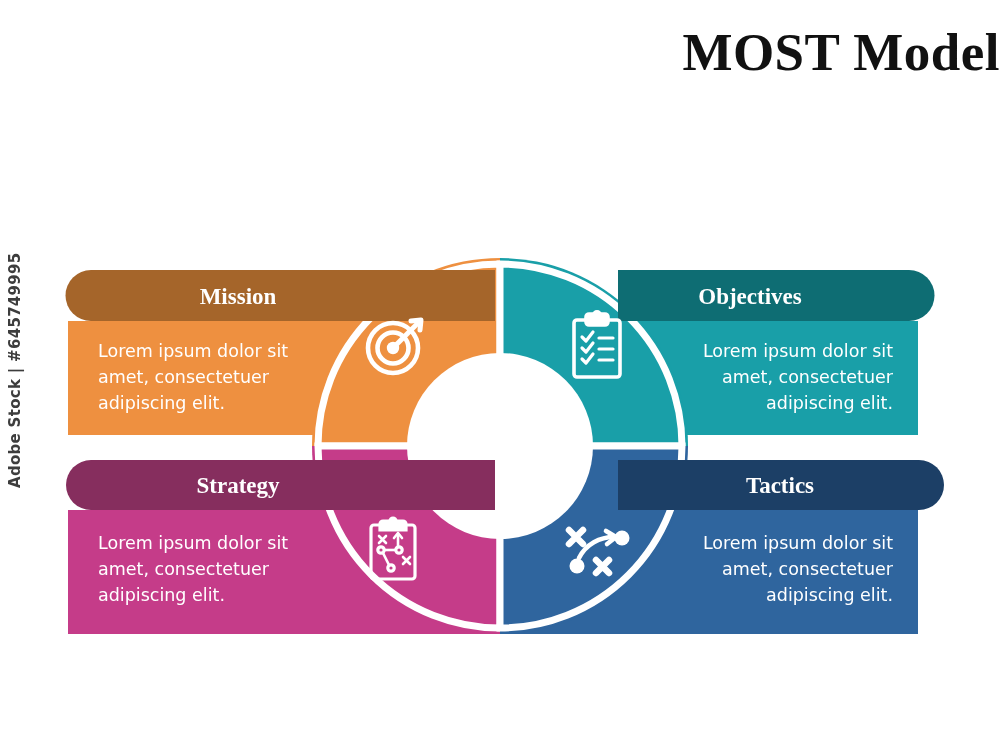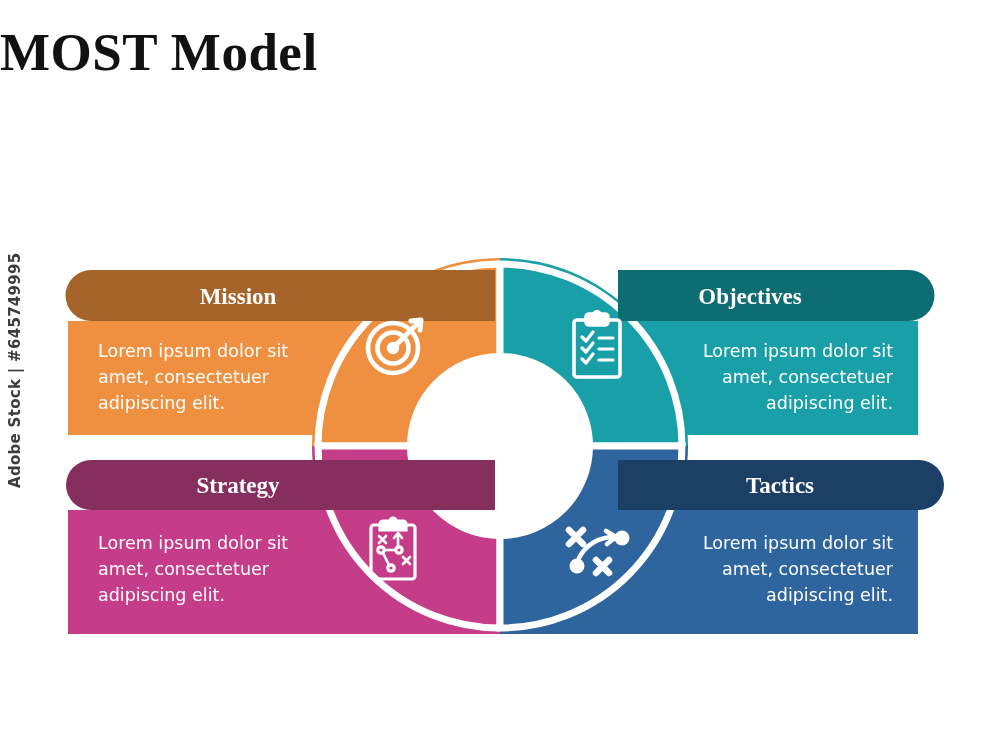--- a/index.html
+++ b/index.html
@@ -15,21 +15,21 @@
     overflow: hidden;
     font-family: "Liberation Sans", sans-serif;
   }
 
   
   #title {
     position: absolute;
     left: 0;
     top: 22px;
     width: 1000px;
-    text-align: left;
+    text-align: right;
     font-family: "Liberation Serif", serif;
     font-weight: bold;
     font-size: 53px;
     letter-spacing: 0.5px;
     color: #111111;
   }
 
   
   #watermark {
     position: absolute;

